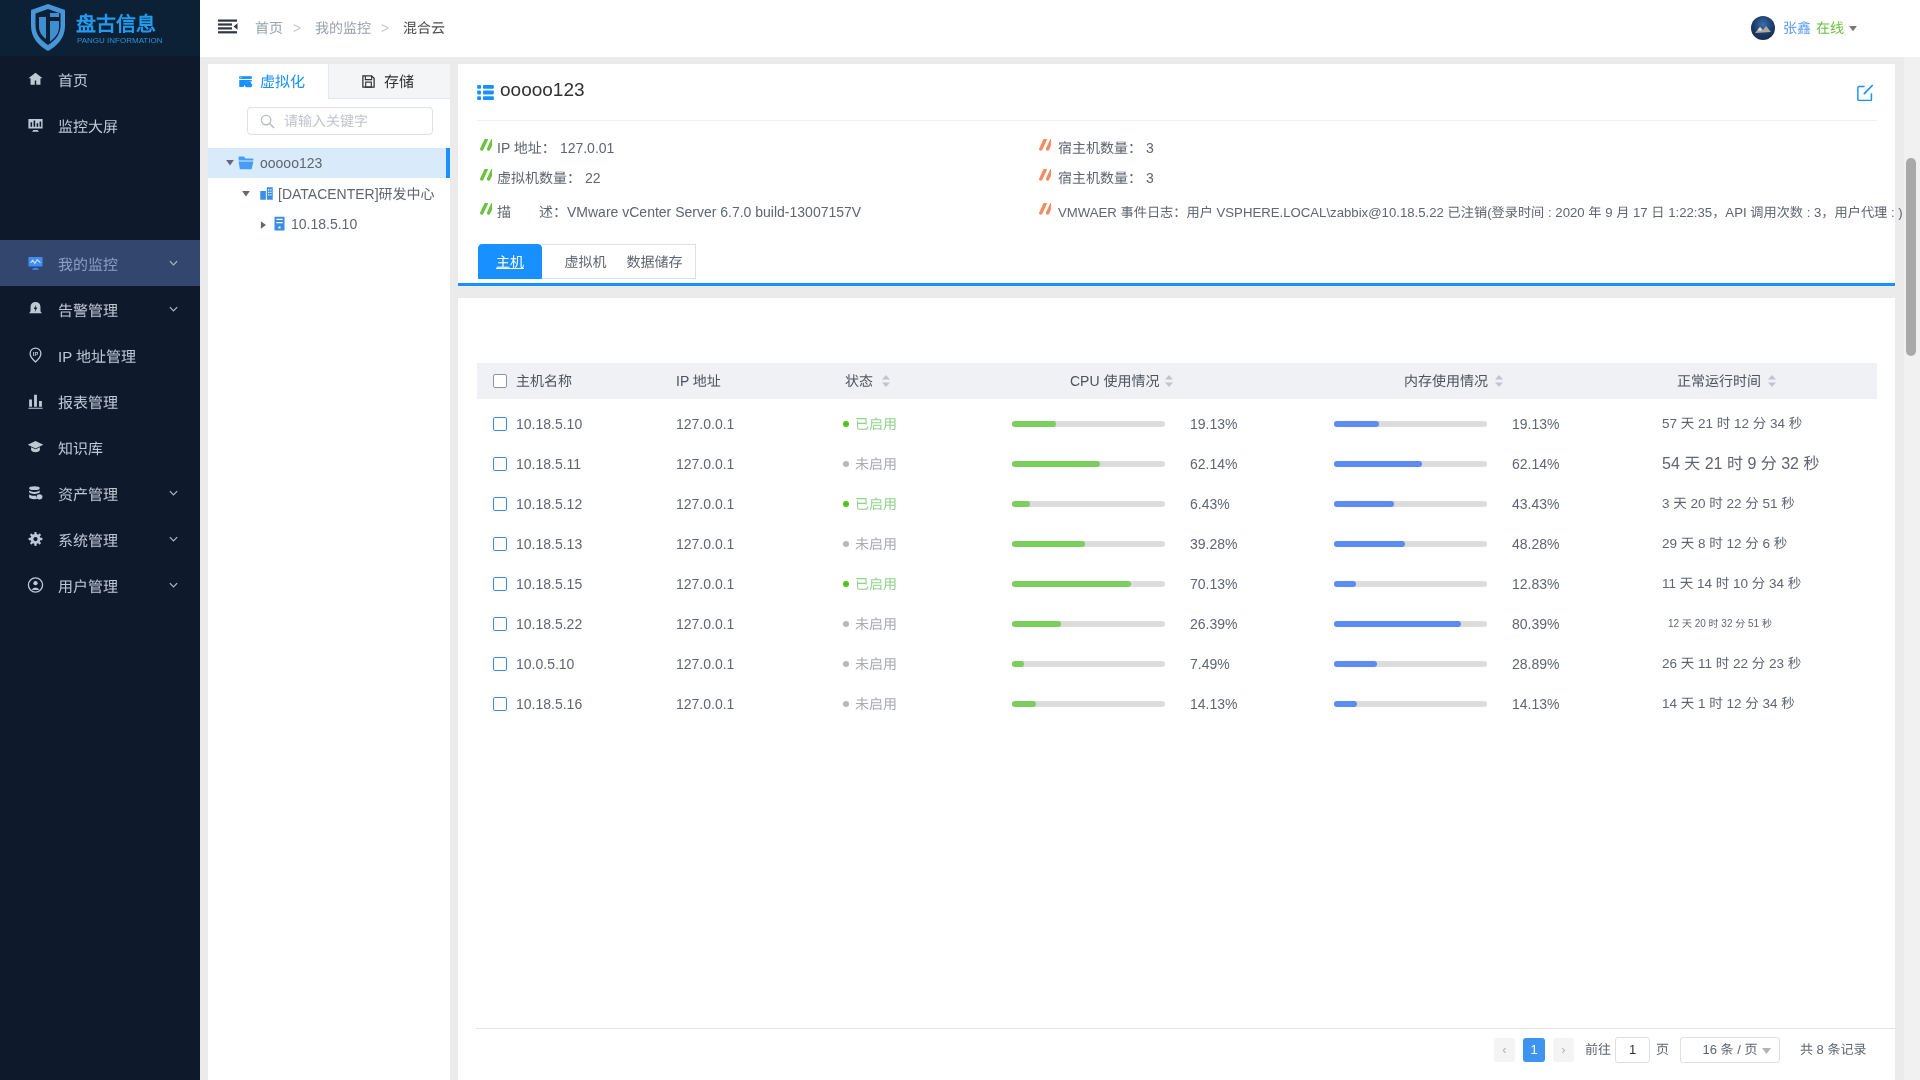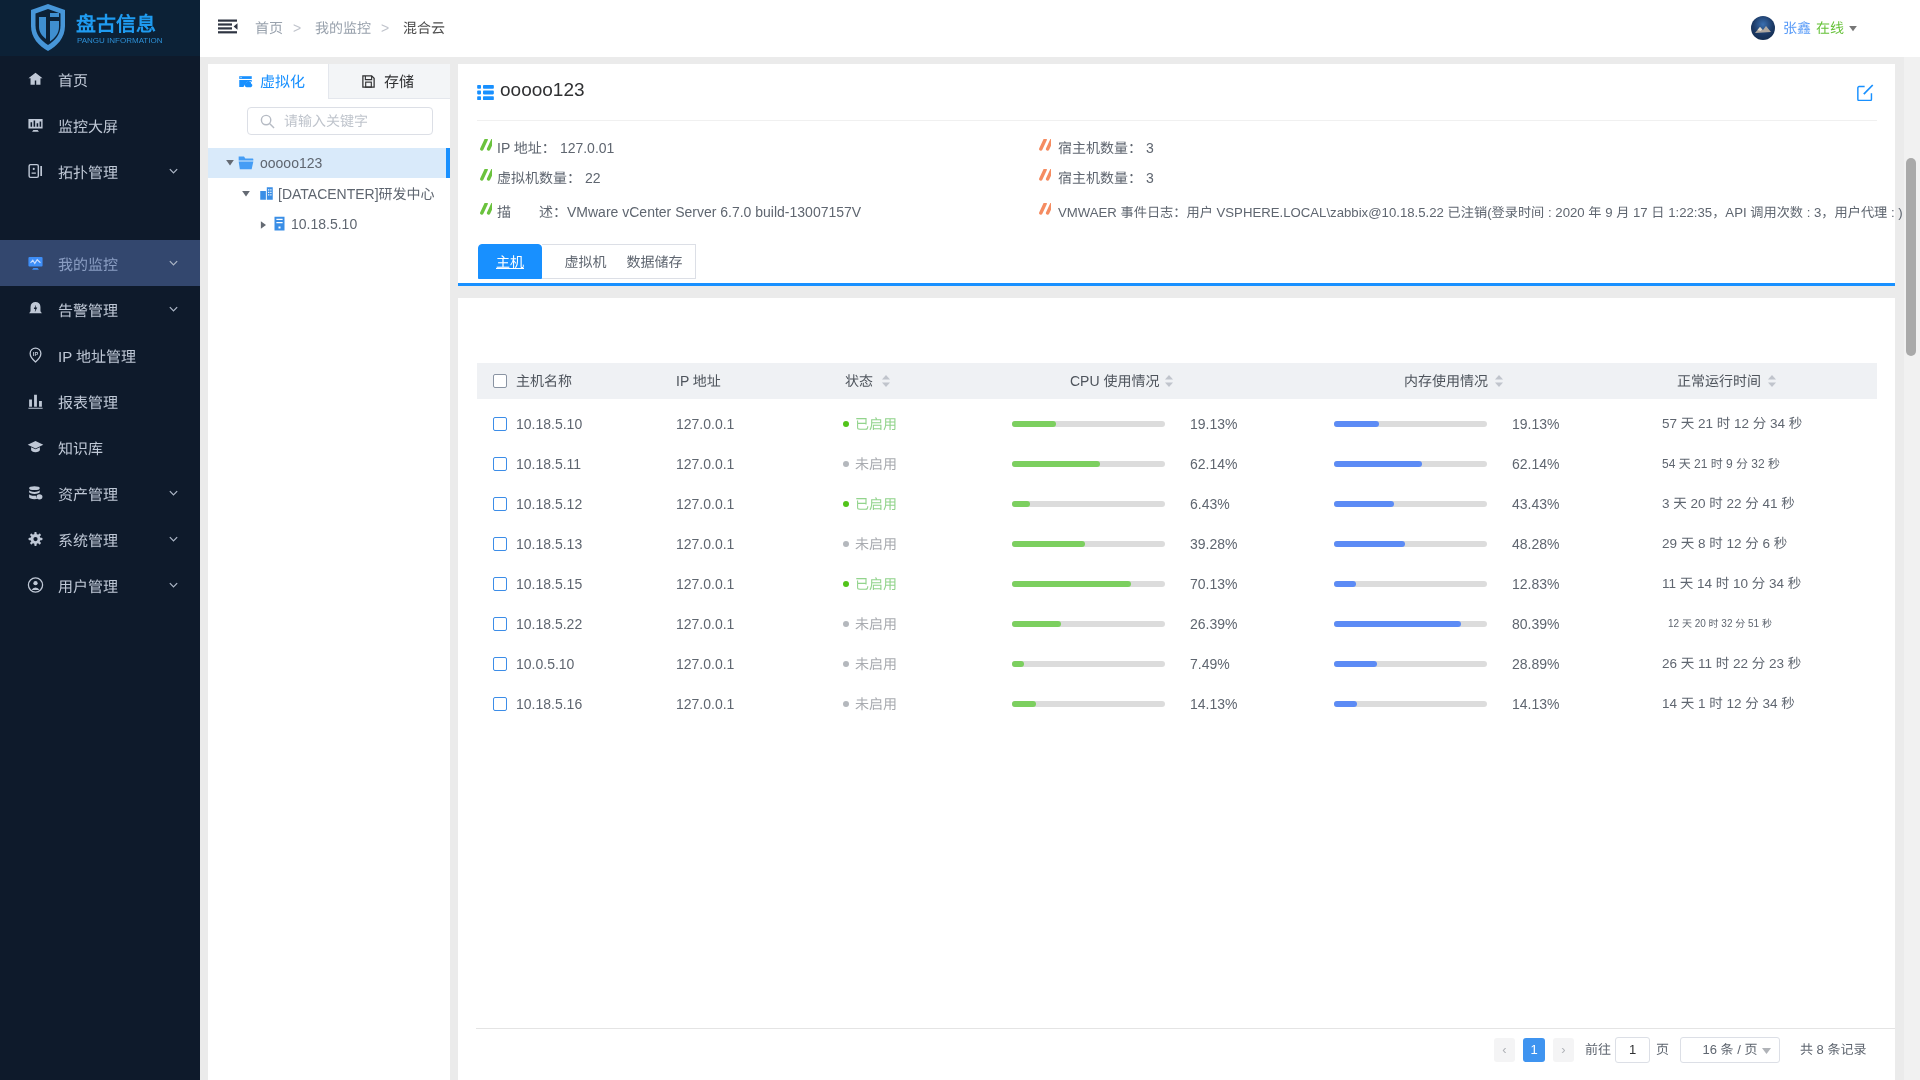--- a/index.html
+++ b/index.html
@@ -69,32 +69,20 @@
         <path d="M12 3 2 11h3v9h6v-6h2v6h6v-9h3z"></path>
       </svg>
     <span class="mi-txt">首页</span>
   </div>
   <div class="menu-item" style="top:102px">
     <svg class="mi-ico" viewBox="0 0 24 24">
         <path d="M2 3.5h20v13.5H2zm3 4.5h2.2v6.5H5zm4.3-2.5h2.2v9H9.3zm4.3 4h2.2v5h-2.2zm4.2-2.5H20v7.5h-2.2z" fill="#bfc8d6" fill-rule="evenodd"></path>
         <path d="M9 19h6l1.8 2.6H7.2z" fill="#bfc8d6"></path>
       </svg>
     <span class="mi-txt">监控大屏</span>
-  </div>
-  <div class="menu-item" style="top:148px">
-    <svg class="mi-ico" viewBox="0 0 24 24" fill="none" stroke="#bfc8d6" stroke-width="2">
-        <rect x="3" y="3" width="13" height="18" rx="2"></rect>
-        <circle cx="9.5" cy="9" r="1.5" fill="#bfc8d6" stroke="none"></circle>
-        <path d="M6.5 15h6"></path>
-        <path d="M20 5v14" stroke-width="2.4"></path>
-      </svg>
-    <span class="mi-txt">拓扑管理</span>
-    <svg class="mi-arr" viewBox="0 0 12 12" fill="none" stroke="#aab4c4" stroke-width="1.4">
-        <path d="M2 4l4 4 4-4"></path>
-      </svg>
   </div>
   <div class="menu-item active" style="top:240px">
     <svg class="mi-ico" viewBox="0 0 24 24">
         <rect x="2" y="3.5" width="20" height="13.5" rx="1.5" fill="#3e8ef7"></rect>
         <path d="M5 11.8l3.2-3.8 2.8 4.6 3.4-5.2 4.6 4.2" fill="none" stroke="#c8dcff" stroke-width="1.6"></path>
         <path d="M9 19h6l1.8 2.6H7.2z" fill="#3e8ef7"></path>
       </svg>
     <span class="mi-txt">我的监控</span>
     <svg class="mi-arr" viewBox="0 0 12 12" fill="none" stroke="#aab4c4" stroke-width="1.4">
         <path d="M2 4l4 4 4-4"></path>
@@ -381,37 +369,37 @@
     <span class="dot" style="background:#b4b8bd"></span>
     <span class="cell" style="left:378px;color:#a8abb0">未启用</span>
     <span class="bar cpu">
         <i style="width:57.3%"></i>
       </span>
     <span class="cell" style="left:713px">62.14%</span>
     <span class="bar mem">
         <i style="width:57.5%"></i>
       </span>
     <span class="cell" style="left:1035px">62.14%</span>
-    <span class="cell" style="left:1185px;font-size:12px">54 天 21 时 9 分 32 秒</span>
+    <span class="cell" style="left:1185px;font-size:16px">54 天 21 时 9 分 32 秒</span>
   </div>
   <div class="trow" style="top:186px">
     <span class="ckbx"></span>
     <span class="cell" style="left:39px">10.18.5.12</span>
     <span class="cell" style="left:199px">127.0.0.1</span>
     <span class="dot" style="background:#52c41a"></span>
     <span class="cell" style="left:378px;color:#93d48d">已启用</span>
     <span class="bar cpu">
         <i style="width:11.5%"></i>
       </span>
     <span class="cell" style="left:713px">6.43%</span>
     <span class="bar mem">
         <i style="width:39.2%"></i>
       </span>
     <span class="cell" style="left:1035px">43.43%</span>
-    <span class="cell" style="left:1185px;font-size:13.5px">3 天 20 时 22 分 41 秒</span>
+    <span class="cell" style="left:1185px;font-size:13.5px">3 天 20 时 22 分 51 秒</span>
   </div>
   <div class="trow" style="top:226px">
     <span class="ckbx"></span>
     <span class="cell" style="left:39px">10.18.5.13</span>
     <span class="cell" style="left:199px">127.0.0.1</span>
     <span class="dot" style="background:#b4b8bd"></span>
     <span class="cell" style="left:378px;color:#a8abb0">未启用</span>
     <span class="bar cpu">
         <i style="width:47.5%"></i>
       </span>

